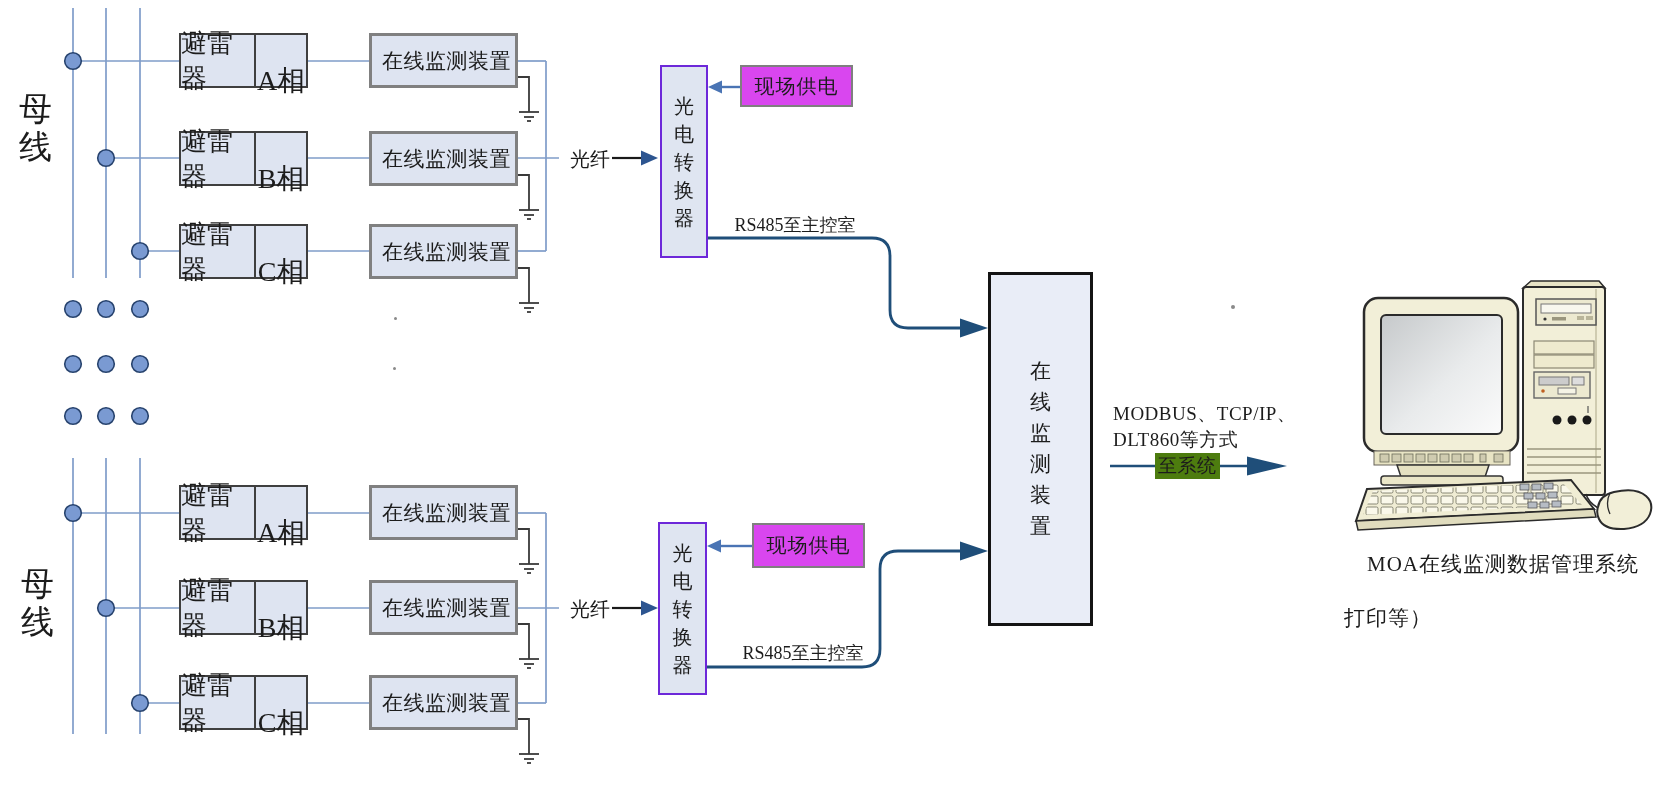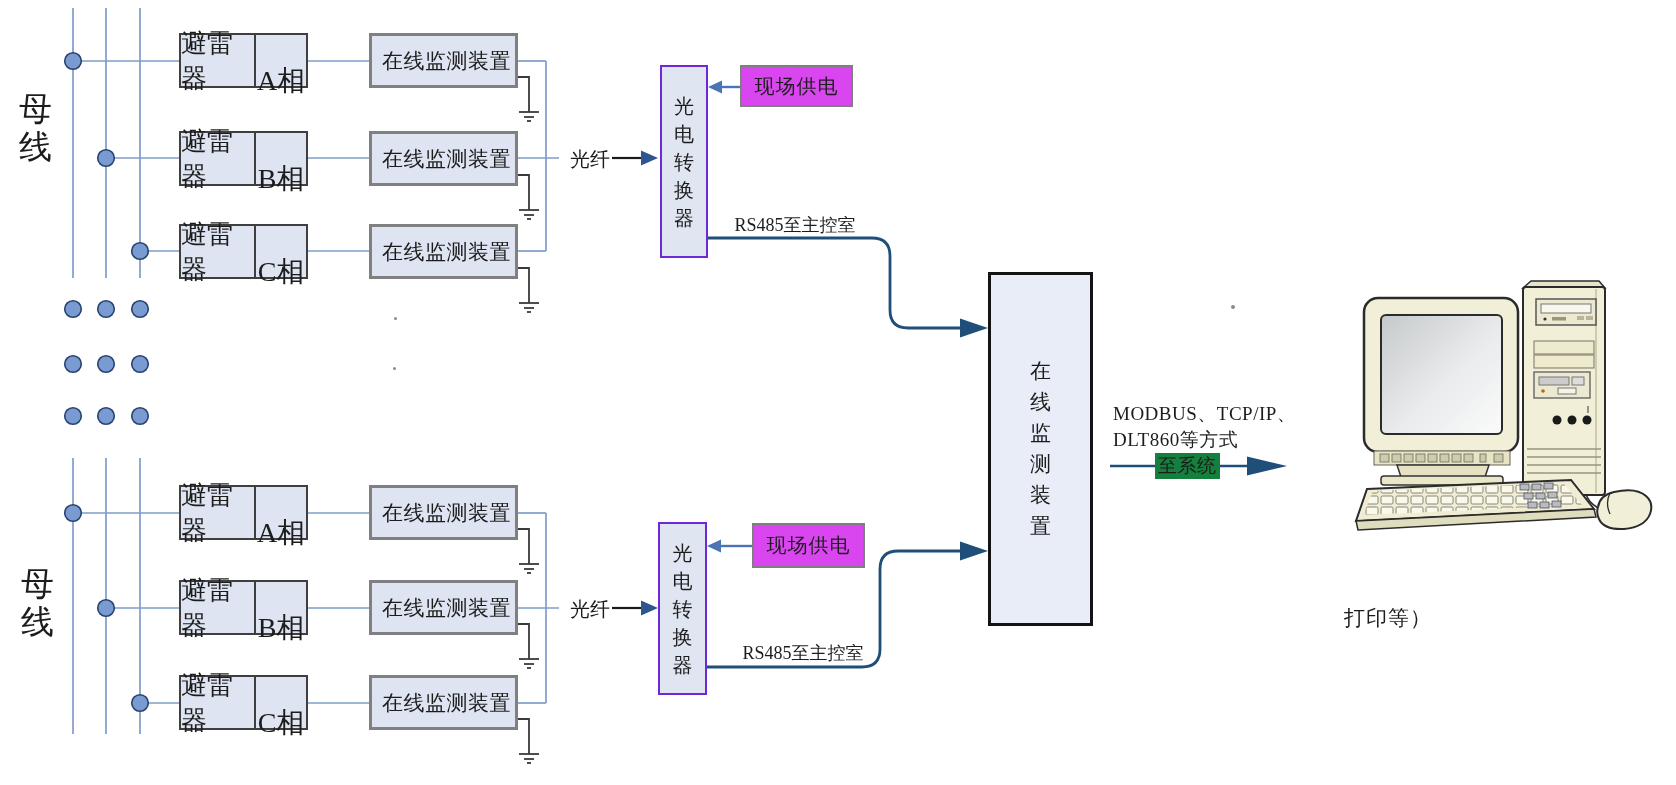--- a/index.html
+++ b/index.html
@@ -33,21 +33,21 @@
     position:absolute;background:#d946ef;border:2px solid #7f7f7f;
     display:flex;align-items:center;justify-content:center;font-size:20px;letter-spacing:1px;
   }
   .buslabel{
     position:absolute;width:38px;font-size:33px;line-height:38px;text-align:right;
     word-break:break-all;font-weight:normal;
   }
   .fiberlabel{position:absolute;width:50px;text-align:right;font-size:20px;}
   .rslabel{position:absolute;width:150px;text-align:center;font-size:18px;}
   .modline{position:absolute;font-size:19px;letter-spacing:.5px;white-space:nowrap;}
-  .mod3{background:#15803d;padding:0 3px;}
+  .mod3{background:#4d7c0f;padding:0 3px;}
   .caption{position:absolute;font-size:21px;letter-spacing:1px;white-space:nowrap;}
   .speck{position:absolute;background:#8a8a8a;border-radius:50%;}
 </style>
 </head>
 <body>
 
 <div class="stage">
 
   <svg class="layer" width="1676" height="785" viewBox="0 0 1676 785">
     <defs>
@@ -312,15 +312,16 @@
   <div class="rslabel" style="left:728px;top:641px;">RS485至主控室</div>
 
   <div class="termbox" style="left:988px;top:272px;width:105px;height:354px;">
     <div class="vtext">在线监测装置</div>
   </div>
 
   <div class="modline" style="left:1113px;top:401px;">MODBUS、TCP/IP、</div>
   <div class="modline" style="left:1113px;top:427px;">DLT860等方式</div>
   <div class="modline mod3" style="left:1155px;top:453px;">至系统</div>
 
+  <div class="caption" style="left:1367px;top:550px;">MOA在线监测数据管理系统</div>
   <div class="caption" style="left:1344px;top:604px;">打印等）</div>
 
 </div>
 
 </body></html>

